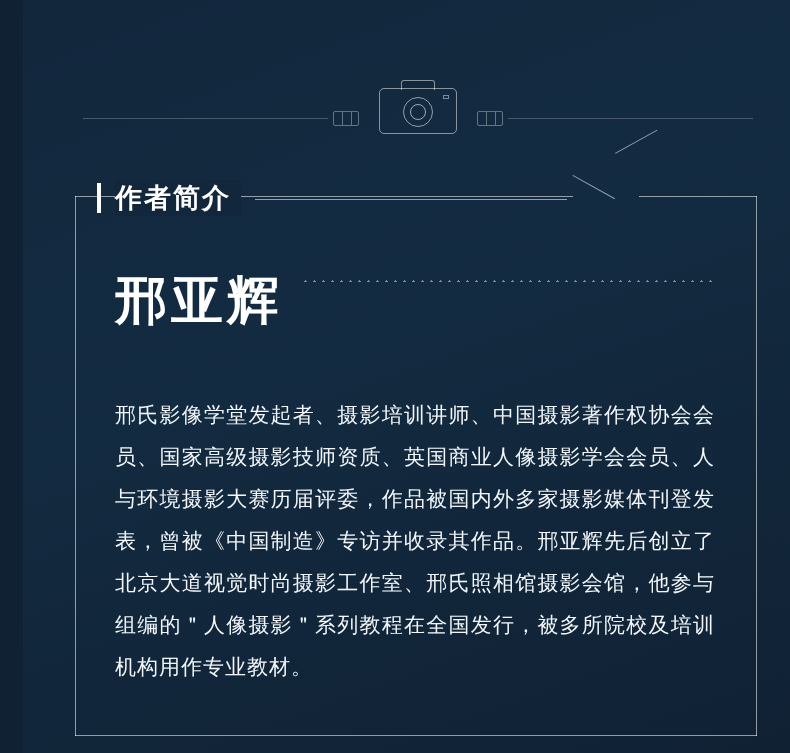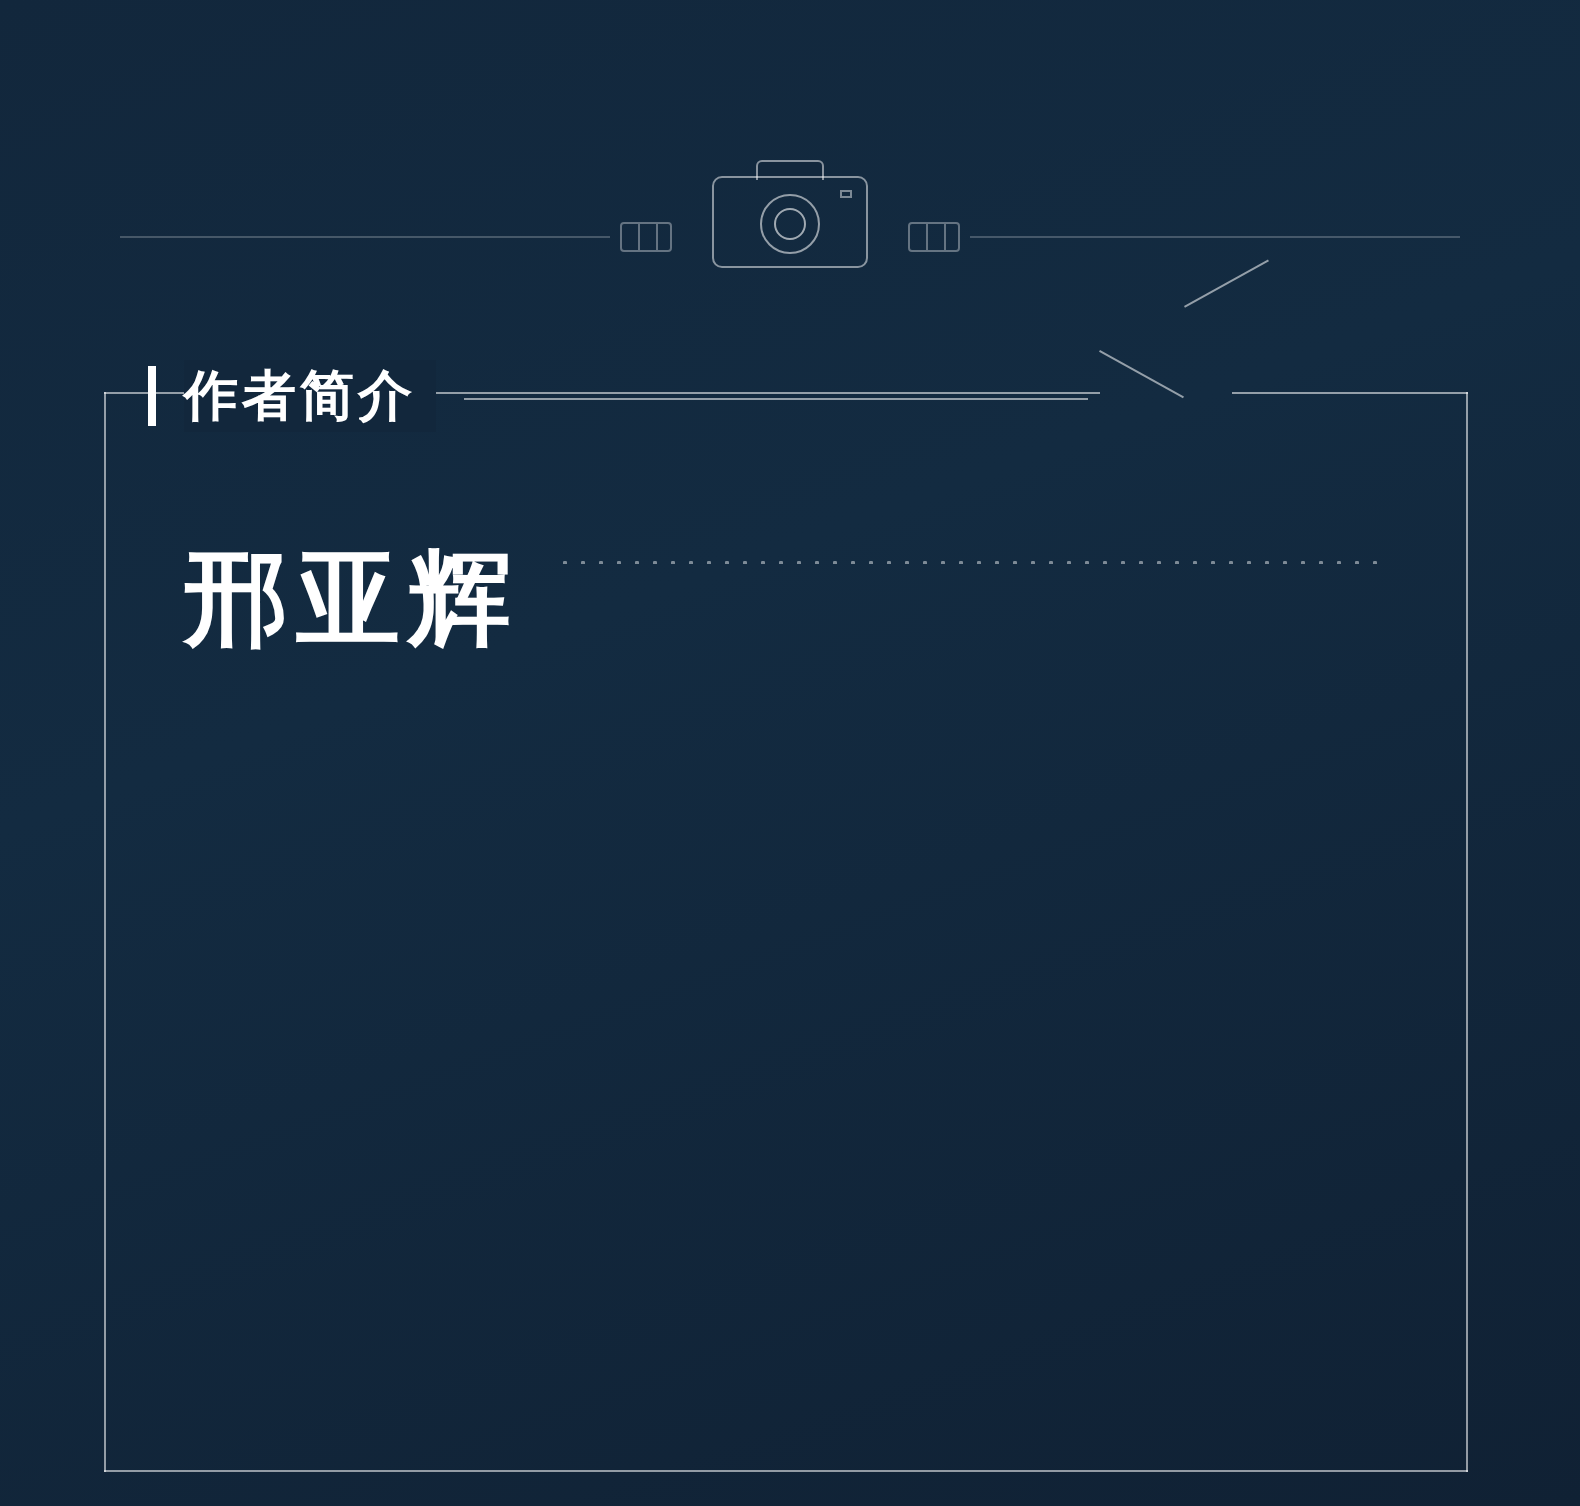--- a/index.html
+++ b/index.html
@@ -12,20 +12,21 @@
     height: 753px;
     overflow: hidden;
     font-family: "Liberation Sans", sans-serif;
     color: #ffffff;
     position: relative;
   }
   .page {
     position: absolute;
     inset: 0;
     background: linear-gradient(160deg, #12273c 0%, #132b41 40%, #102134 100%);
+    margin-left: 23px;
   }
 
   
   .top-ornament {
     position: absolute;
     top: 40px;
     left: 0;
     width: 790px;
     height: 110px;
   }
@@ -260,16 +261,17 @@
       <div class="bar"></div>
       <div class="txt">作者简介</div>
       <div class="rule"></div>
     </div>
 
     <div class="name-row">
       <div class="name">邢亚辉</div>
       <div class="dots"></div>
     </div>
 
+    <div class="bio">邢氏影像学堂发起者、摄影培训讲师、中国摄影著作权协会会员、国家高级摄影技师资质、英国商业人像摄影学会会员、人与环境摄影大赛历届评委，作品被国内外多家摄影媒体刊登发表，曾被《中国制造》专访并收录其作品。邢亚辉先后创立了北京大道视觉时尚摄影工作室、邢氏照相馆摄影会馆，他参与组编的＂人像摄影＂系列教程在全国发行，被多所院校及培训机构用作专业教材。</div>
   </div>
 
   <div class="watermark"></div>
 </div>
 
 </body></html>

